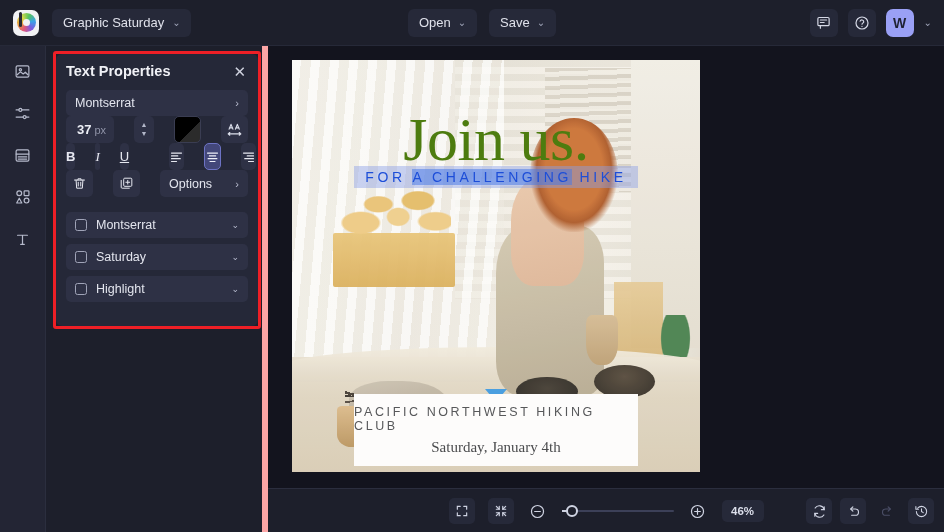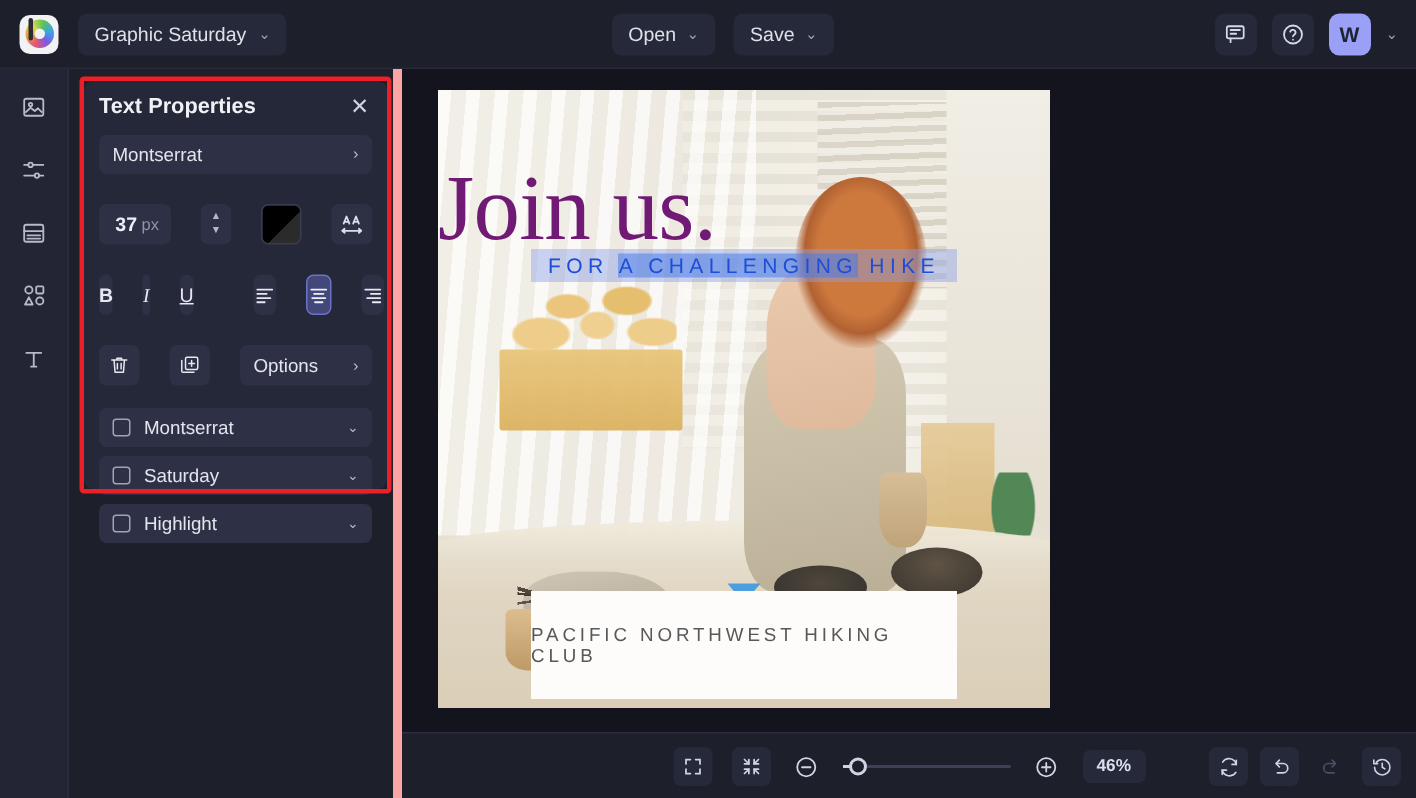--- a/index.html
+++ b/index.html
@@ -120,21 +120,21 @@
   .props-title { color: #f0f1f6; font-size: 14.5px; font-weight: bold; }
   .xbtn { color: #cfd2df; font-size: 15px; line-height: 1; padding: 0 2px; }
 
   .field {
     height: 26px; background: #2e3145; border-radius: 5px;
     display: flex; align-items: center; justify-content: space-between;
     padding: 0 9px; color: #e3e5ee; font-size: 12.5px;
   }
   .chev-r { color: #b9bdd0; font-size: 11px; }
 
-  .row { display: flex; gap: 20px; margin-top: 20px; }
+  .row { display: flex; gap: 20px; margin-top: 0; }
   .sizebox {
     flex: 1; height: 27px; background: #2e3145; border-radius: 5px;
     display: flex; align-items: center; justify-content: flex-end;
     padding: 0 8px; gap: 3px;
   }
   .sizeval { color: #eceef5; font-size: 13px; font-weight: bold; }
   .sizeunit { color: #9094a8; font-size: 11px; }
   .stepper {
     width: 20px; height: 27px; background: #2e3145; border-radius: 5px;
     display: flex; flex-direction: column; align-items: center;
@@ -294,23 +294,24 @@
     position: absolute; left: 13%; top: 76%; width: 12%; height: 12%;
     background:
       linear-gradient(16deg, transparent 46%, #3b332a 46%, #3b332a 50%, transparent 50%),
       linear-gradient(-8deg, transparent 47%, #4a4036 47%, #4a4036 50%, transparent 50%),
       linear-gradient(6deg, transparent 48%, #2f2922 48%, #2f2922 51%, transparent 51%);
   }
   .ph-wash { position: absolute; inset: 0; background: rgba(255,252,245,.10); }
 
   .ab-title {
     position: absolute; left: 0; right: 0; top: 48px;
+    text-align: center;
     font-family: "Liberation Serif", serif;
     font-size: 62px; line-height: 1;
-    color: #701a75; letter-spacing: -0.5px;
+    color: #4d7c0f; letter-spacing: -0.5px;
   }
   .ab-sub-wrap {
     position: absolute; left: 62px; right: 62px; top: 106px;
     height: 22px;
     background: rgba(140,160,230,.45);
     display: flex; align-items: center; justify-content: center;
   }
   .ab-sub {
     font-size: 14px; letter-spacing: 3.6px; color: #1d4ed8;
     white-space: nowrap;
@@ -611,20 +612,21 @@
       <div class="ab-title">Join us.</div>
 
       <div class="ab-sub-wrap">
         <div class="ab-sub"><span>FOR </span><span class="sel">A CHALLENGING</span><span> HIKE</span></div>
       </div>
 
       <div class="ab-pointer"></div>
 
       <div class="ab-card">
         <div class="ab-card-t1">PACIFIC NORTHWEST HIKING CLUB</div>
+        <div class="ab-card-t2">Saturday, January 4th</div>
       </div>
 
     </div>
   </div>
 
   <div class="bottombar">
     <div class="bb-center">
 
       <div class="bb-btn">
         <svg width="14" height="14" viewBox="0 0 24 24" fill="none" stroke="#cfd3e2" stroke-width="2" stroke-linecap="round">

